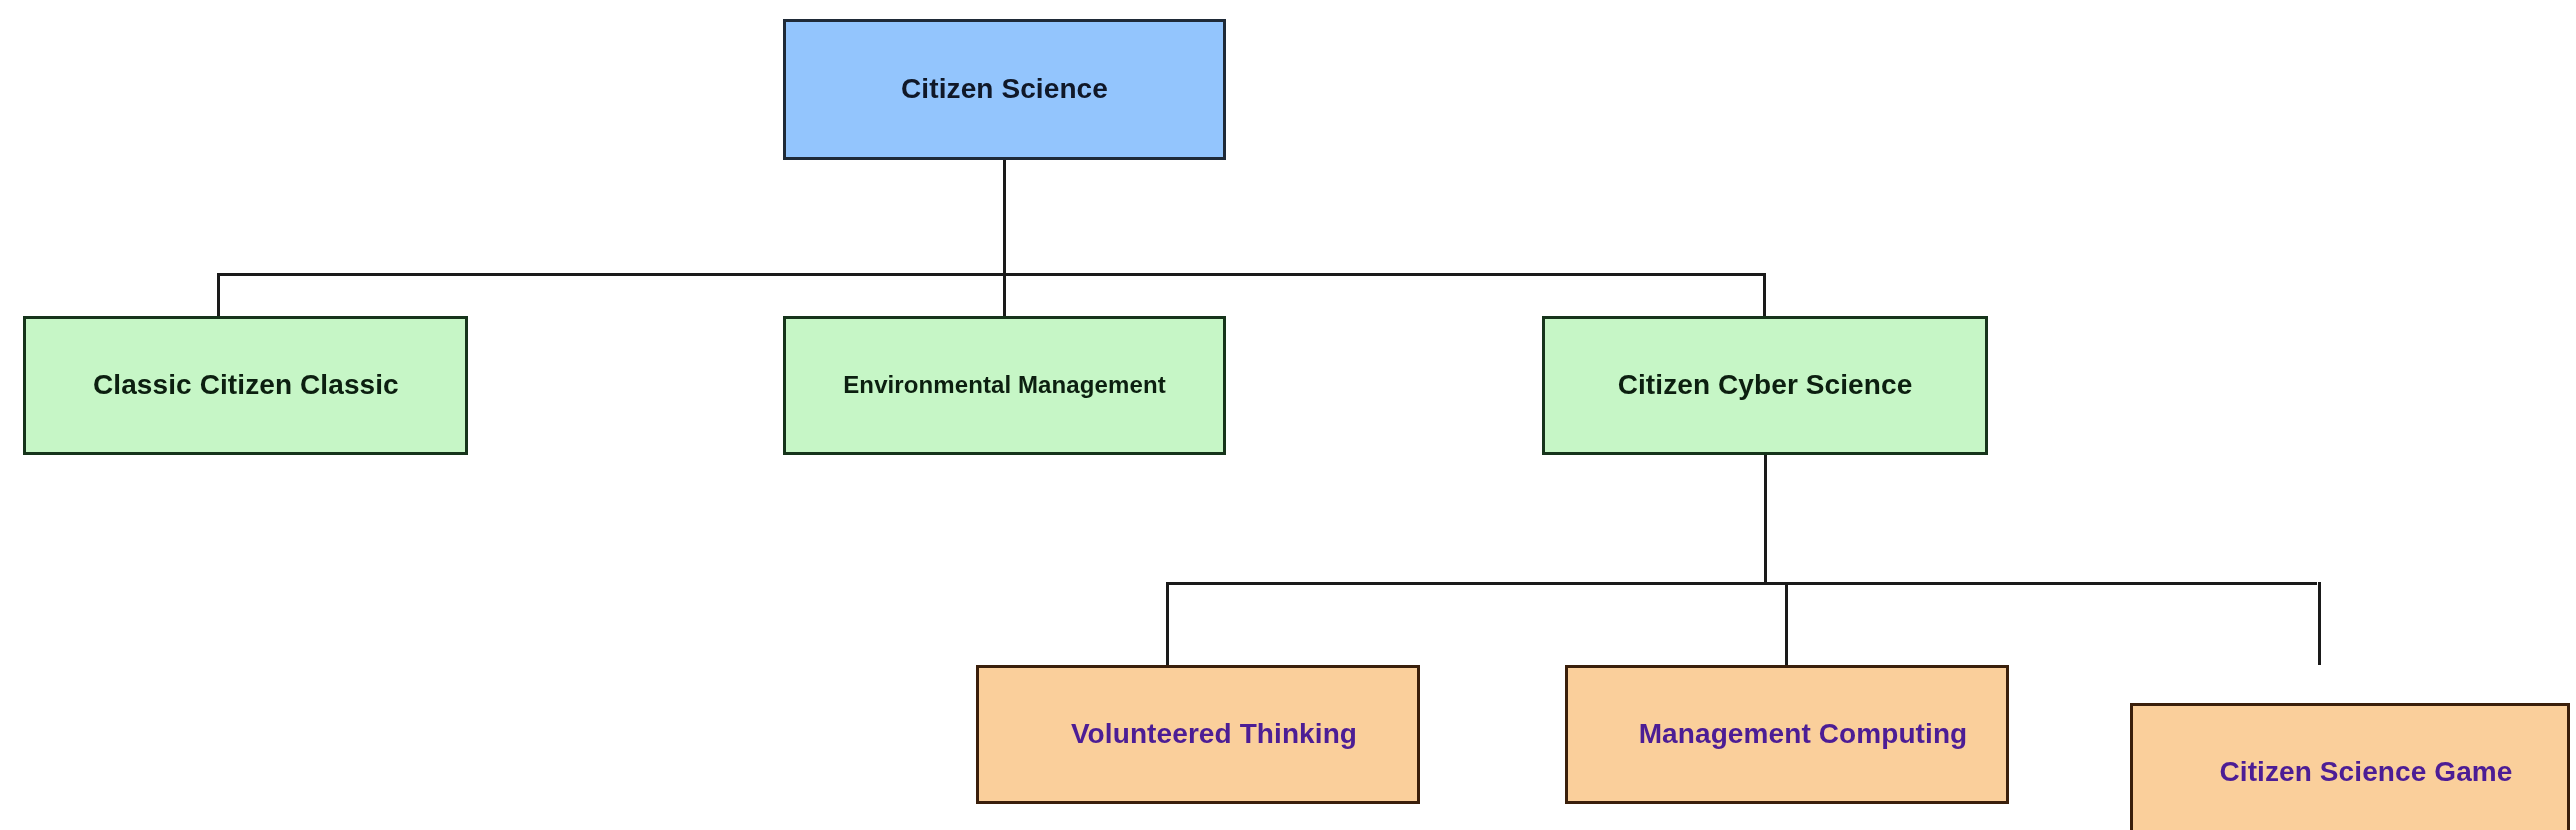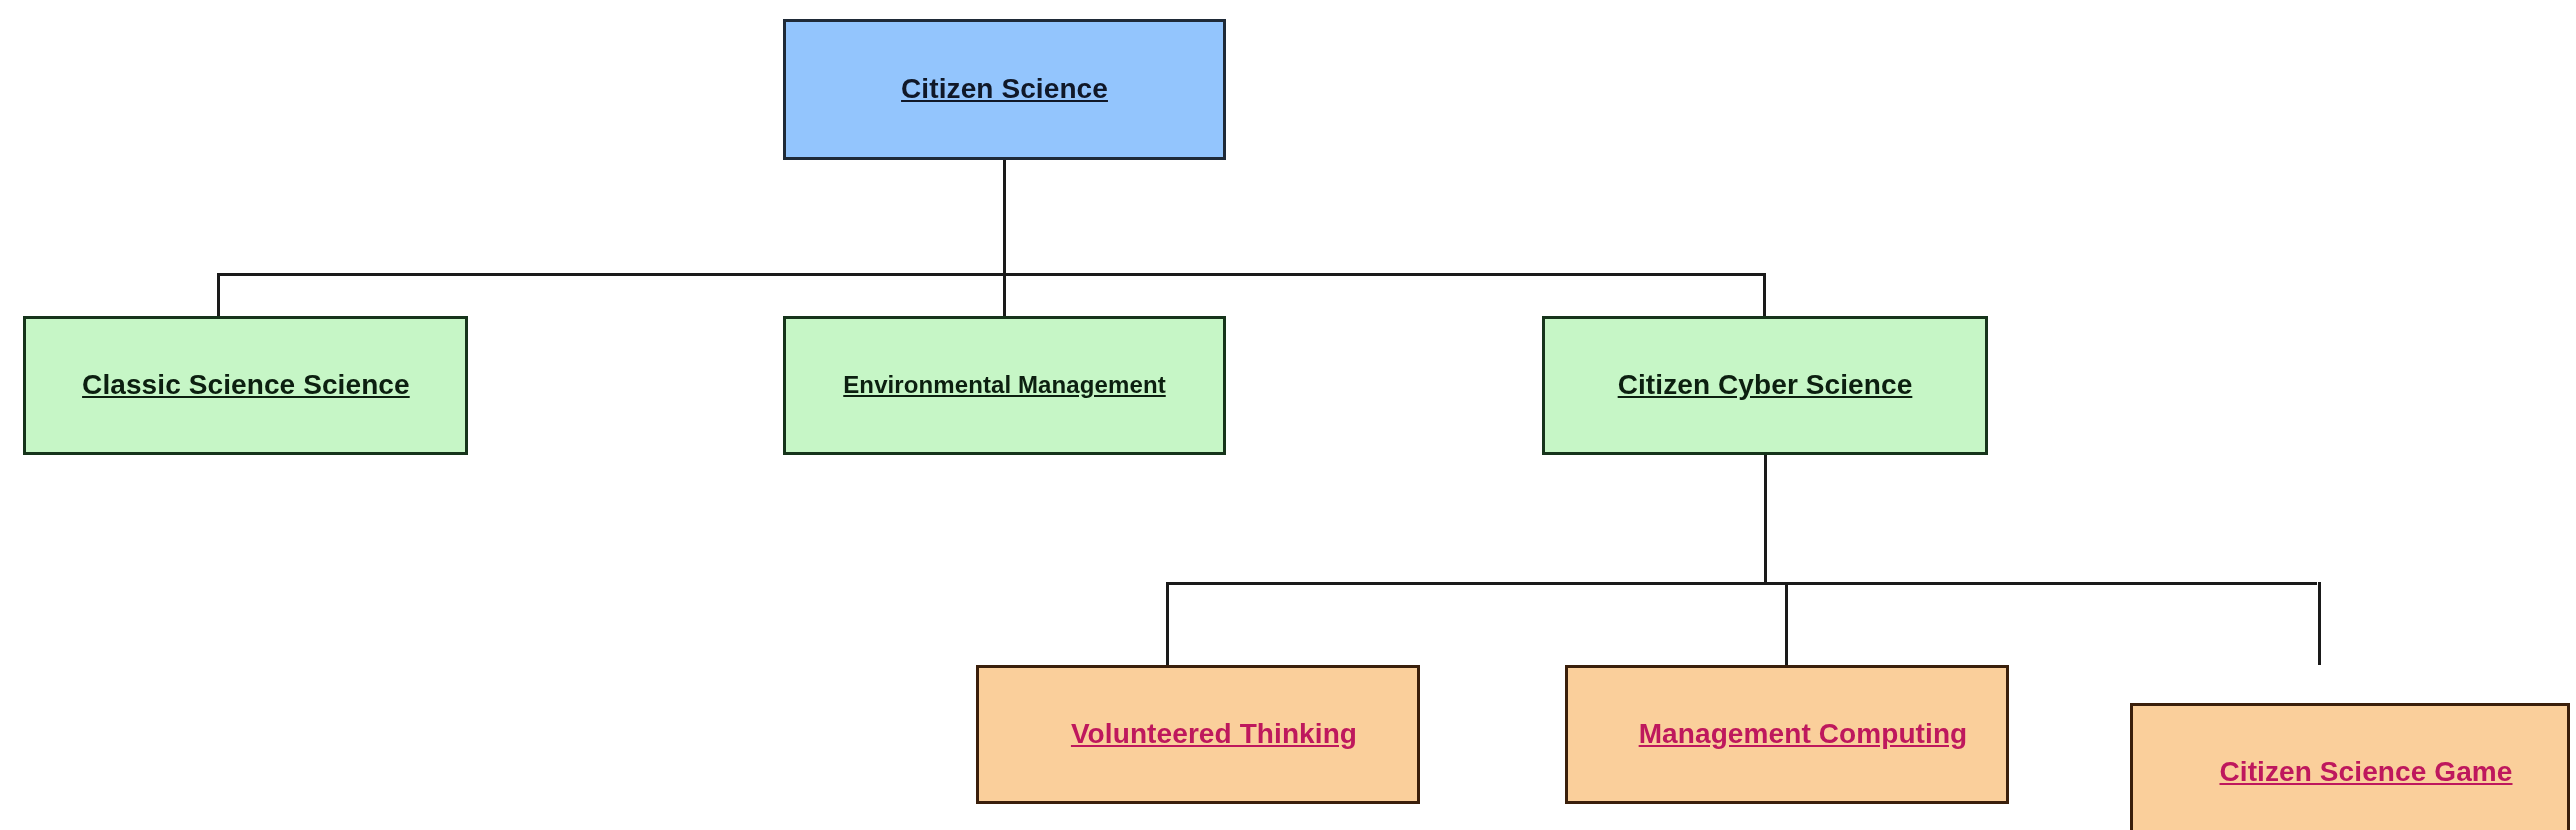--- a/index.html
+++ b/index.html
@@ -25,42 +25,41 @@
     text-align: center;
     font-weight: bold;
     line-height: 1.1;
     letter-spacing: 0.1px;
     z-index: 3;
   }
   .node .label {
     display: block;
     padding: 0 4.3px;
     white-space: nowrap;
-    text-decoration: underline;
   }
   
   .tier-root {
     background: #93C5FD;
     border: 3.5px solid #1F2A37;
     color: #101828;
     font-size: 28px;
   }
   .tier-mid {
     background: #C6F6C6;
     border: 3.5px solid #16341B;
     color: #0C1F10;
     font-size: 28px;
   }
   .tier-mid.compact {
     font-size: 24px;
   }
   .tier-leaf {
     background: #FACF9B;
     border: 3.5px solid #3A1F0B;
-    color: #be185d;
+    color: #4c1d95;
     font-size: 28px;
     padding-left: 32px;
   }
   
   .conn {
     position: absolute;
     background: #1a1a1a;
     z-index: 1;
   }
   .conn.h { height: 2.8px; }
@@ -89,21 +88,21 @@
 
   <div class="conn v" style="left:1785px; top:582px; height:83px;"></div>
 
   <div class="conn v" style="left:2318px; top:582px; height:83px;"></div>
 
   <div class="node tier-root" style="left:783px; top:19px; width:443px; height:141px;">
     <span class="label">Citizen Science</span>
   </div>
 
   <div class="node tier-mid" style="left:23.4px; top:316px; width:445px; height:139px;">
-    <span class="label">Classic Science Science</span>
+    <span class="label">Classic Citizen Classic</span>
   </div>
 
   <div class="node tier-mid" style="left:1542px; top:316px; width:446px; height:139px;">
     <span class="label">Citizen Cyber Science</span>
   </div>
 
   <div class="node tier-mid compact" style="left:783px; top:316px; width:443px; height:139px;">
     <span class="label">Environmental Management</span>
   </div>
 

